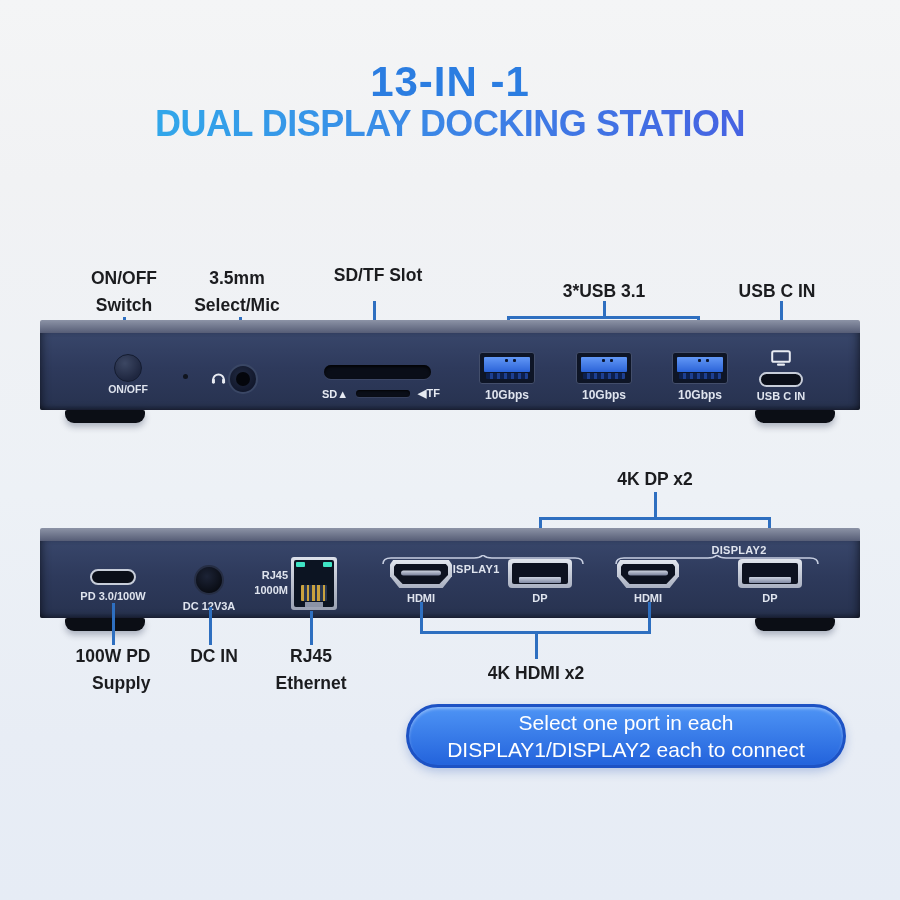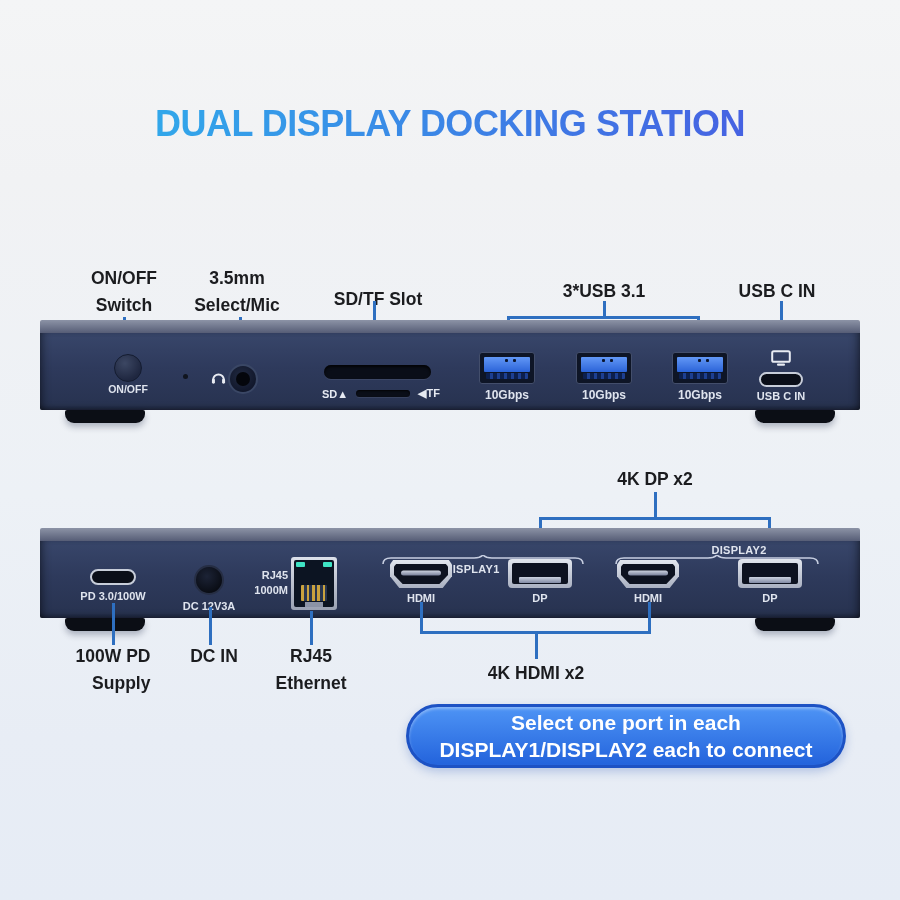--- a/index.html
+++ b/index.html
@@ -94,38 +94,39 @@
   
   .brace{position:absolute;height:9px;}
   .brace svg{display:block;width:100%;height:100%;}
 
   
   .pill{position:absolute;left:406px;top:704px;width:440px;height:64px;border-radius:32px;
     background:linear-gradient(180deg,var(--callout-top,#4e94f5) 0%,var(--callout-bottom,#2363dc) 100%);
     border:3px solid var(--callout-border,#1d52c4);box-sizing:border-box;
     display:flex;flex-direction:column;align-items:center;justify-content:center;
     box-shadow:0 4px 10px rgba(30,80,180,.25), inset 0 2px 3px rgba(255,255,255,.35);}
-  .pill div{color:#fff;font-size:21px;font-weight:700;line-height:27px;white-space:nowrap;}
+  .pill div{color:#fff;font-size:21px;font-weight:400;line-height:27px;white-space:nowrap;}
 </style>
 </head>
 <body>
 
 <div class="stage">
 
+  <div class="title-line1">13-IN -1</div>
   <div class="title-line2">DUAL DISPLAY DOCKING STATION</div>
 
   <div class="callout" style="left:124px;top:265px;">
     <span>ON/OFF</span>
     <span>Switch</span>
   </div>
   <div class="callout" style="left:237px;top:265px;">
     <span>3.5mm</span>
     <span>Select/Mic</span>
   </div>
-  <div class="callout" style="left:378px;top:286px;">SD/TF Slot</div>
+  <div class="callout" style="left:378px;top:262px;">SD/TF Slot</div>
   <div class="callout" style="left:604px;top:278px;">3*USB 3.1</div>
   <div class="callout" style="left:777px;top:278px;">USB C IN</div>
 
   <div class="vline" style="left:123px;top:317px;height:34px;"></div>
   <div class="vline" style="left:239px;top:317px;height:34px;"></div>
   <div class="vline" style="left:373px;top:301px;height:50px;"></div>
   <div class="vline" style="left:603px;top:301px;height:16px;"></div>
   <div class="hline" style="left:507px;top:316px;width:193px;"></div>
   <div class="vline" style="left:507px;top:316px;height:36px;"></div>
   <div class="vline" style="left:697px;top:316px;height:36px;"></div>

